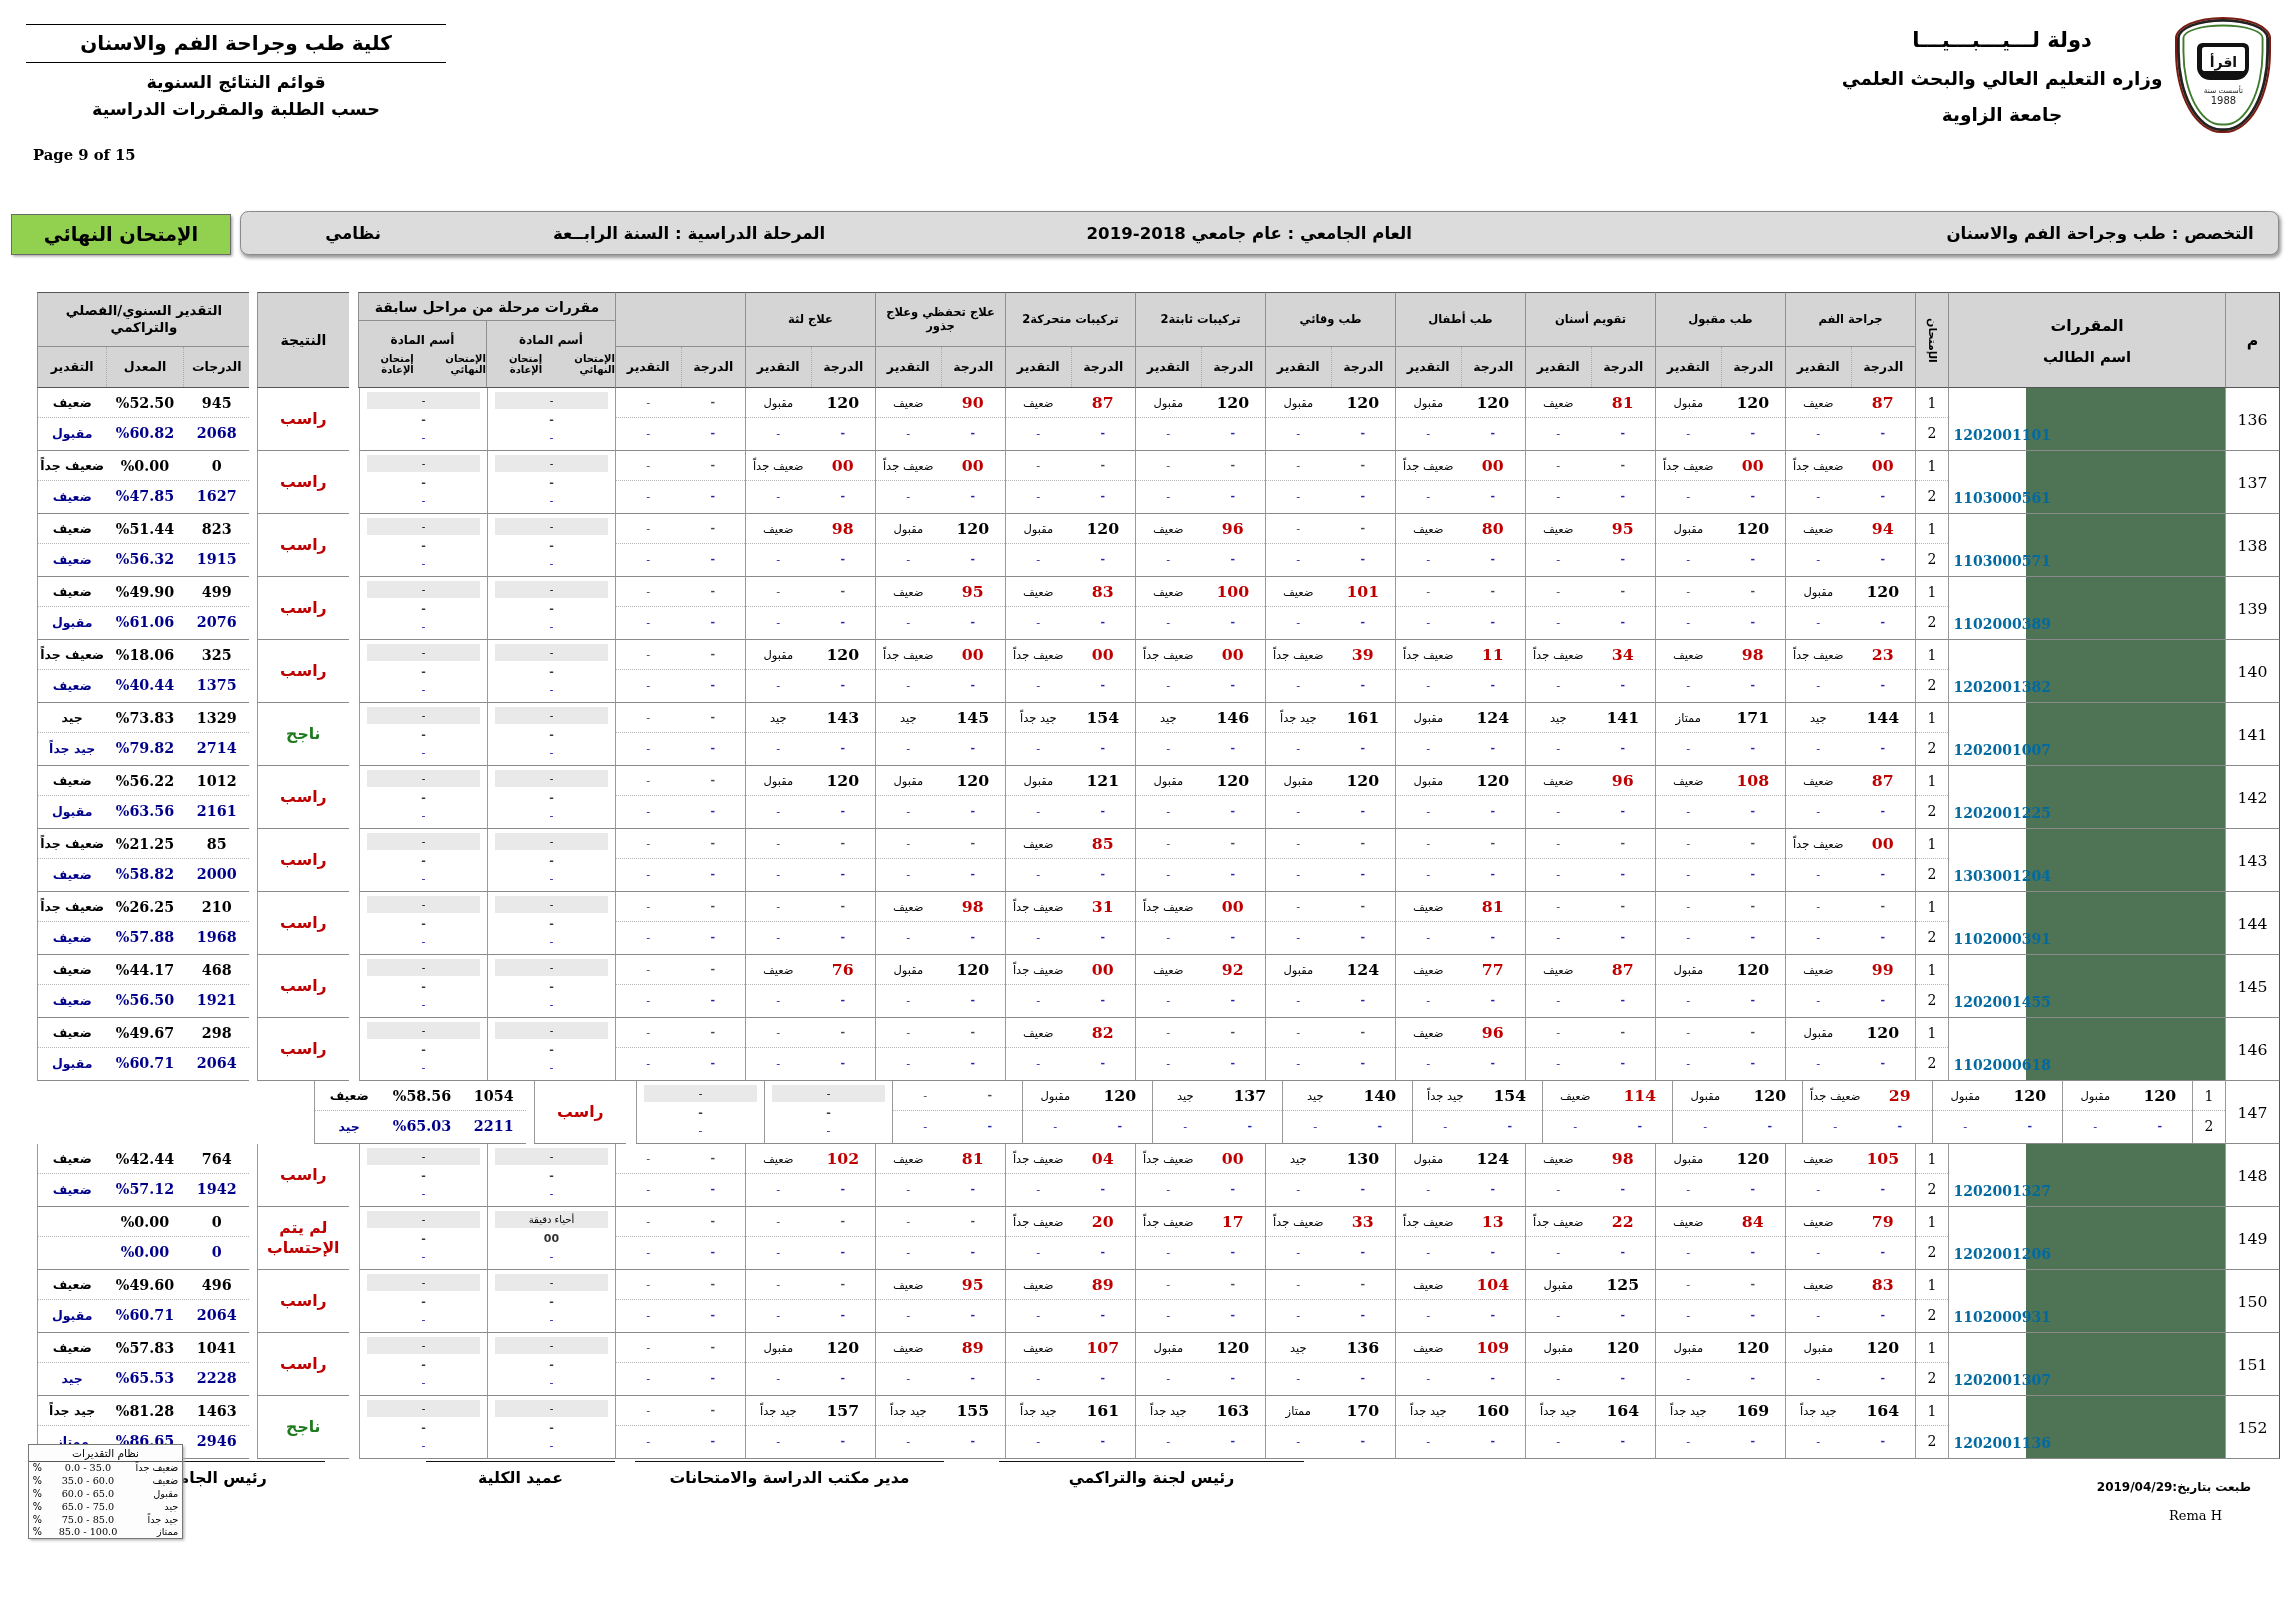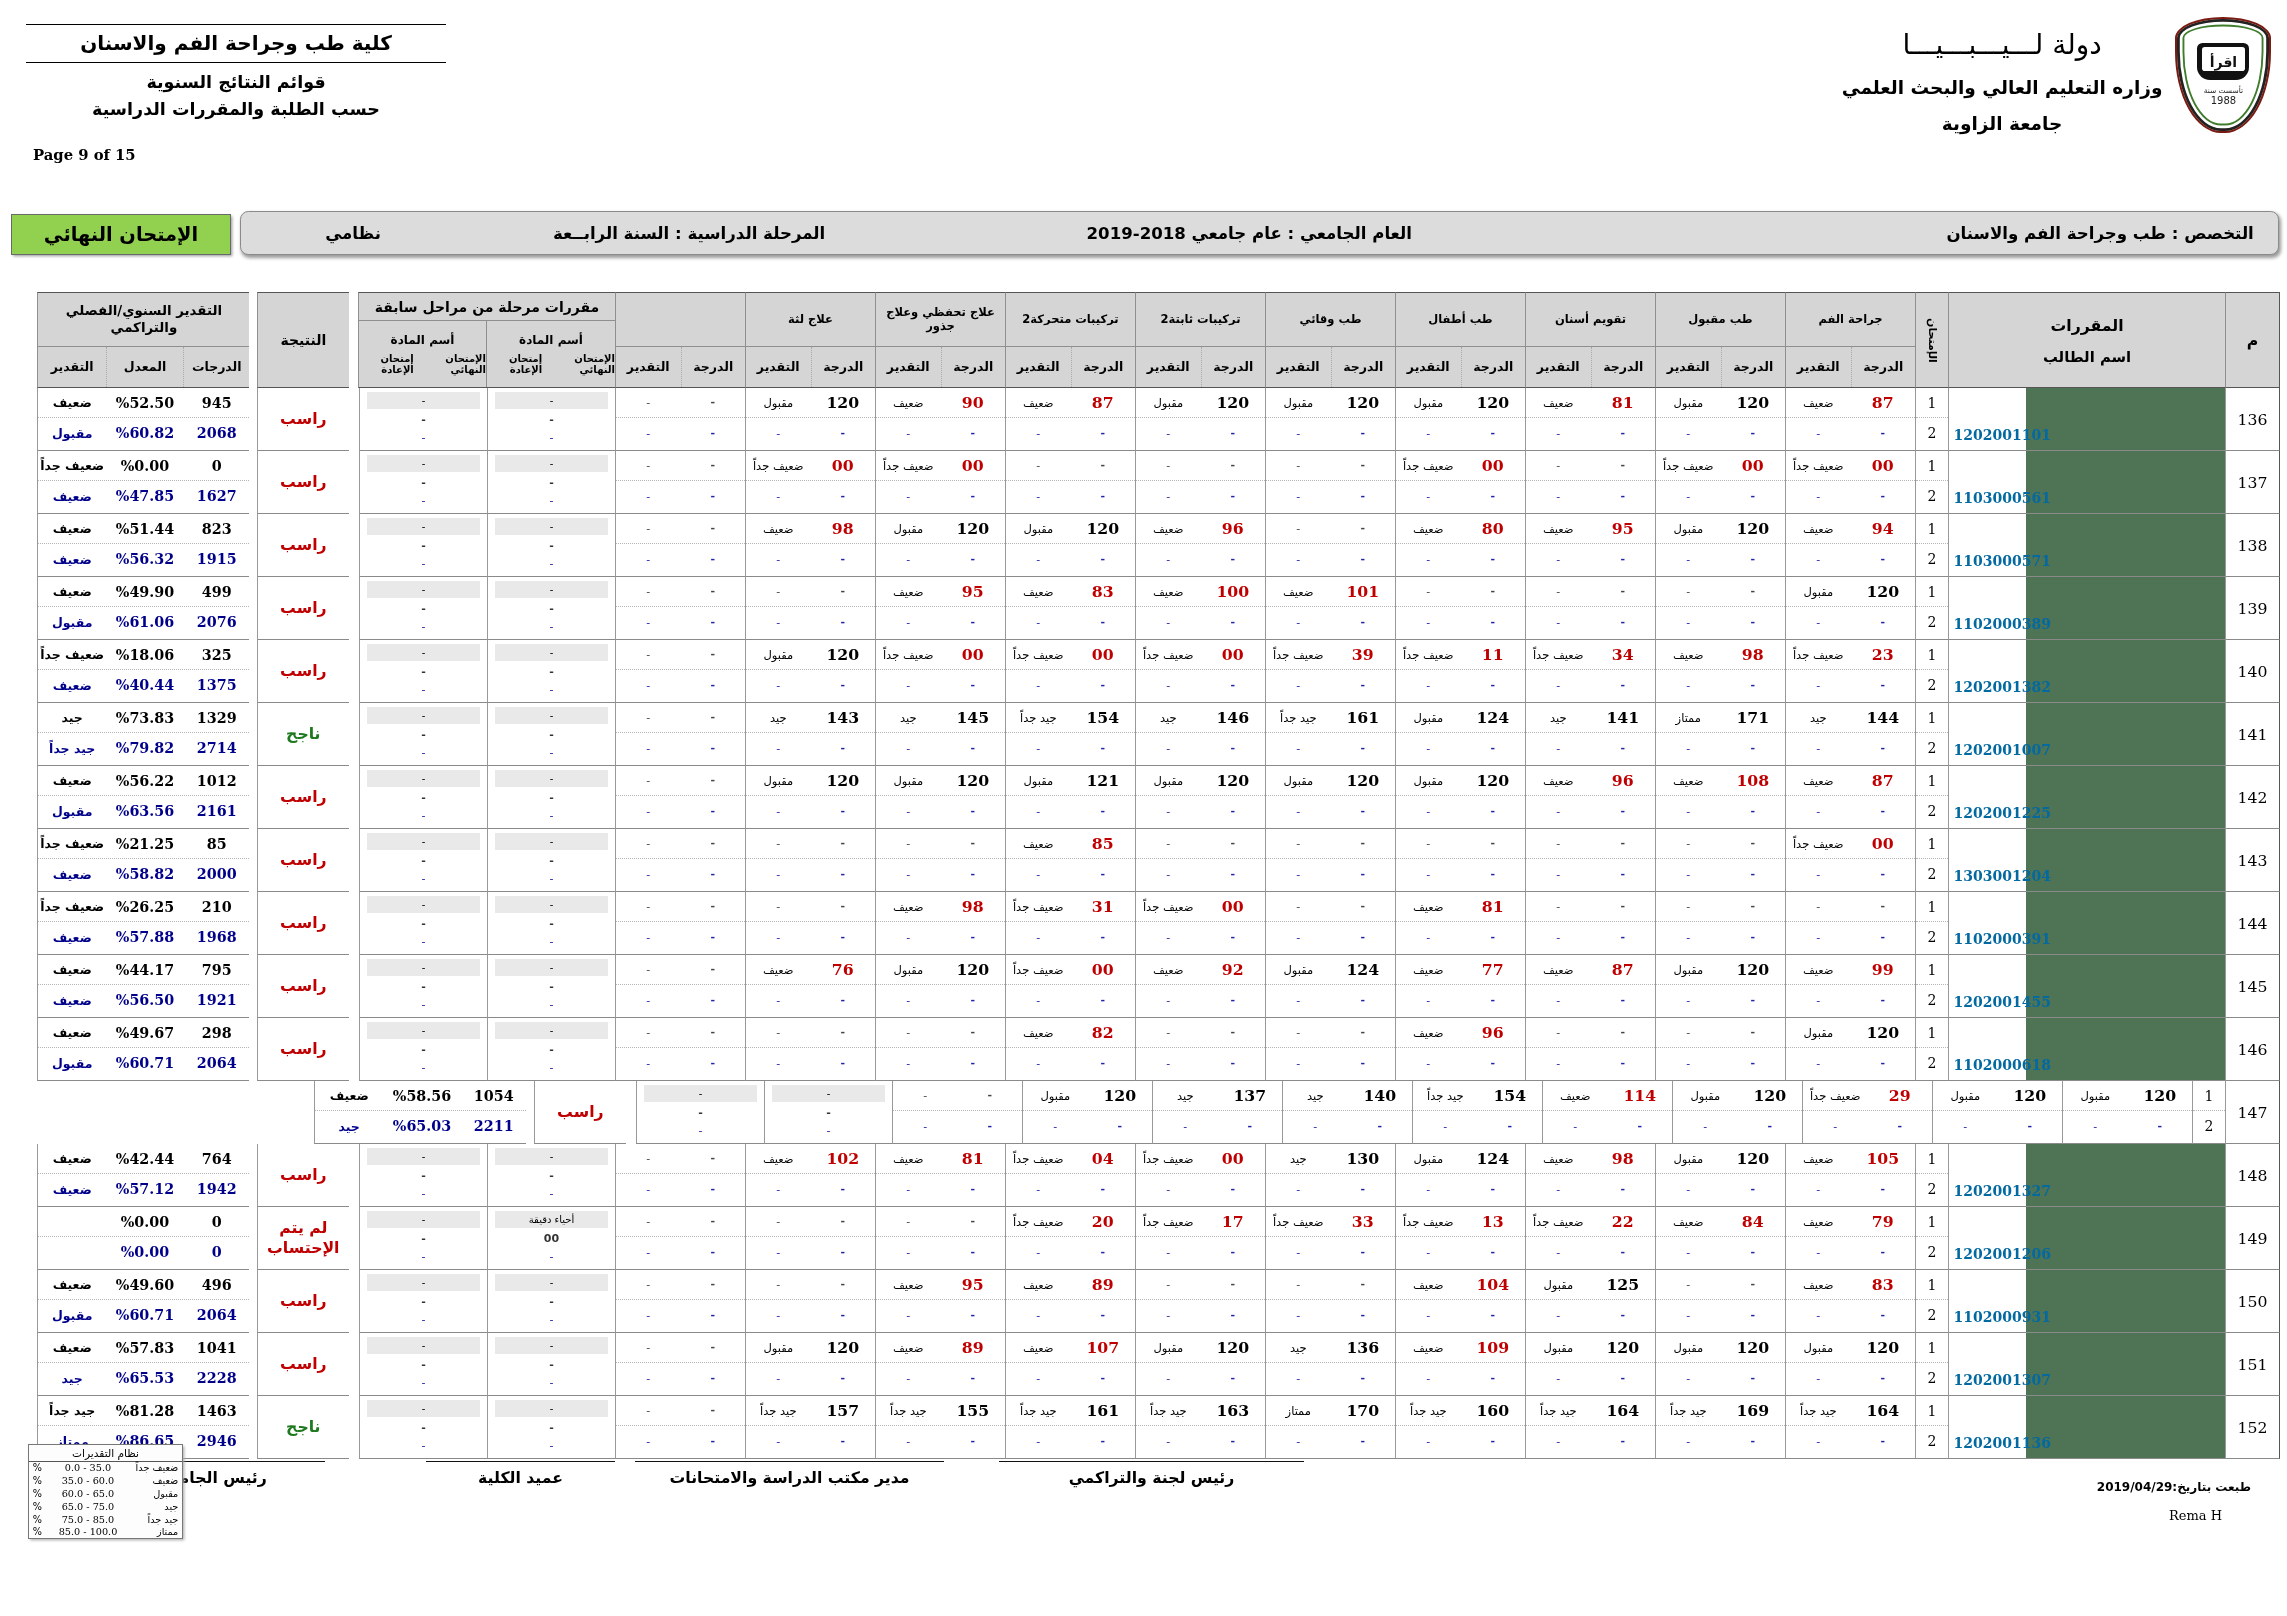--- a/index.html
+++ b/index.html
@@ -6,21 +6,21 @@
   html,body { width:2288px; height:1617px; background:#fff; font-family:"DejaVu Sans", sans-serif; overflow:hidden; position:relative; }
   .abs { position:absolute; }
 
   
   .faculty-block { left:26px; top:24px; width:420px; text-align:center; }
   .faculty-line1 { font-size:20px; font-weight:bold; border-top:1.8px solid #000; border-bottom:1.8px solid #000; padding:5.5px 0 7.4px; }
   .faculty-line2 { font-size:17.5px; font-weight:bold; margin-top:9.2px; }
   .faculty-line3 { font-size:17.5px; font-weight:bold; margin-top:7.4px; }
   .ministry-block { right:16.6px; top:16.6px; display:flex; flex-direction:row-reverse; align-items:flex-start; gap:13px; }
   .ministry-text { text-align:center; padding-top:11px; }
-  .ministry-l1 { font-size:28px; font-weight:normal; letter-spacing:0.9px; }
+  .ministry-l1 { font-size:21px; font-weight:bold; letter-spacing:0.9px; }
   .ministry-l2 { font-size:18.5px; font-weight:bold; margin-top:16.6px; }
   .ministry-l3 { font-size:18.5px; font-weight:bold; margin-top:14.8px; }
   .logo { width:96px; height:116px; position:relative; background:#fff;
           border:2.8px solid #7a1a12; border-radius:50% 50% 48% 48% / 18% 18% 70% 70%;
           box-shadow:inset 0 0 0 2.8px #222, inset 0 0 0 5.5px #fff, inset 0 0 0 7.4px #3f7d2c;
           display:flex; flex-direction:column; align-items:center; justify-content:center; }
   .logo-book { width:52px; height:37px; background:#111; border-radius:5.5px 5.5px 13px 13px; position:relative; display:flex; align-items:center; justify-content:center; }
   .logo-book:before { content:""; position:absolute; top:3.7px; left:4.6px; right:4.6px; bottom:9.2px; background:#fff; border-radius:2.8px; }
   .logo-iqra { position:relative; z-index:2; font-size:14px; font-weight:bold; color:#111; }
   .logo-sub { font-size:7.4px; margin-top:5.5px; color:#222; }
@@ -1624,21 +1624,21 @@
             <div class="prev-bar">-</div>
             <div class="prev-v1">-</div>
             <div class="prev-v2">-</div>
           </div>
         </div>
         <div class="w-gap"></div>
         <div class="cell w-res res-cell" style="color: rgb(192, 0, 0);">راسب</div>
         <div class="w-gap2"></div>
         <div class="cell w-ann ann-cell">
           <div class="half half1">
-            <div class="an-d">795</div>
+            <div class="an-d">468</div>
             <div class="an-m">%44.17</div>
             <div class="an-e">ضعيف</div>
           </div>
           <div class="half blue">
             <div class="an-d">1921</div>
             <div class="an-m">%56.50</div>
             <div class="an-e">ضعيف</div>
           </div>
         </div>
       </div>

